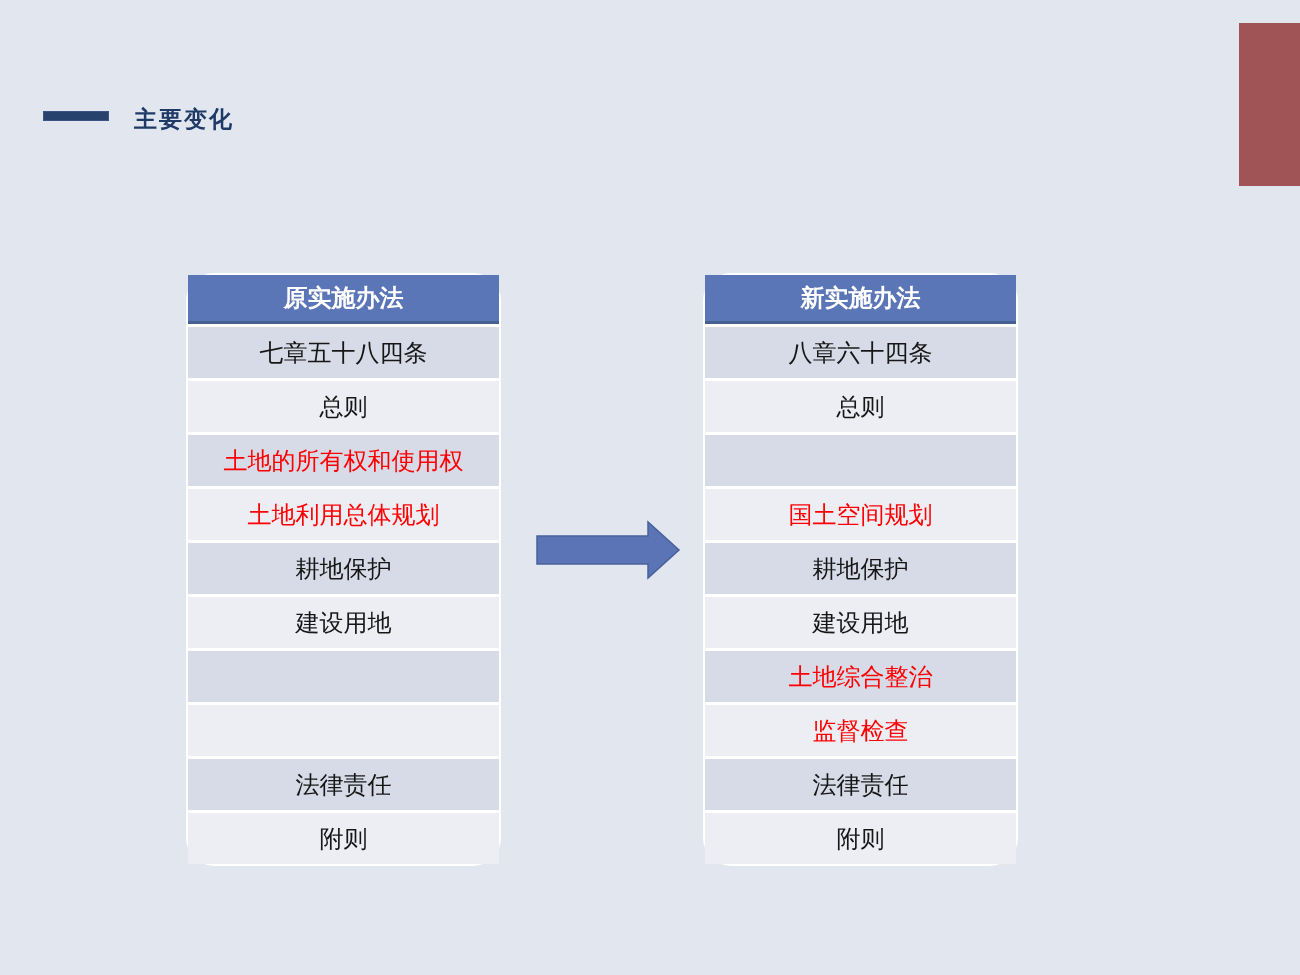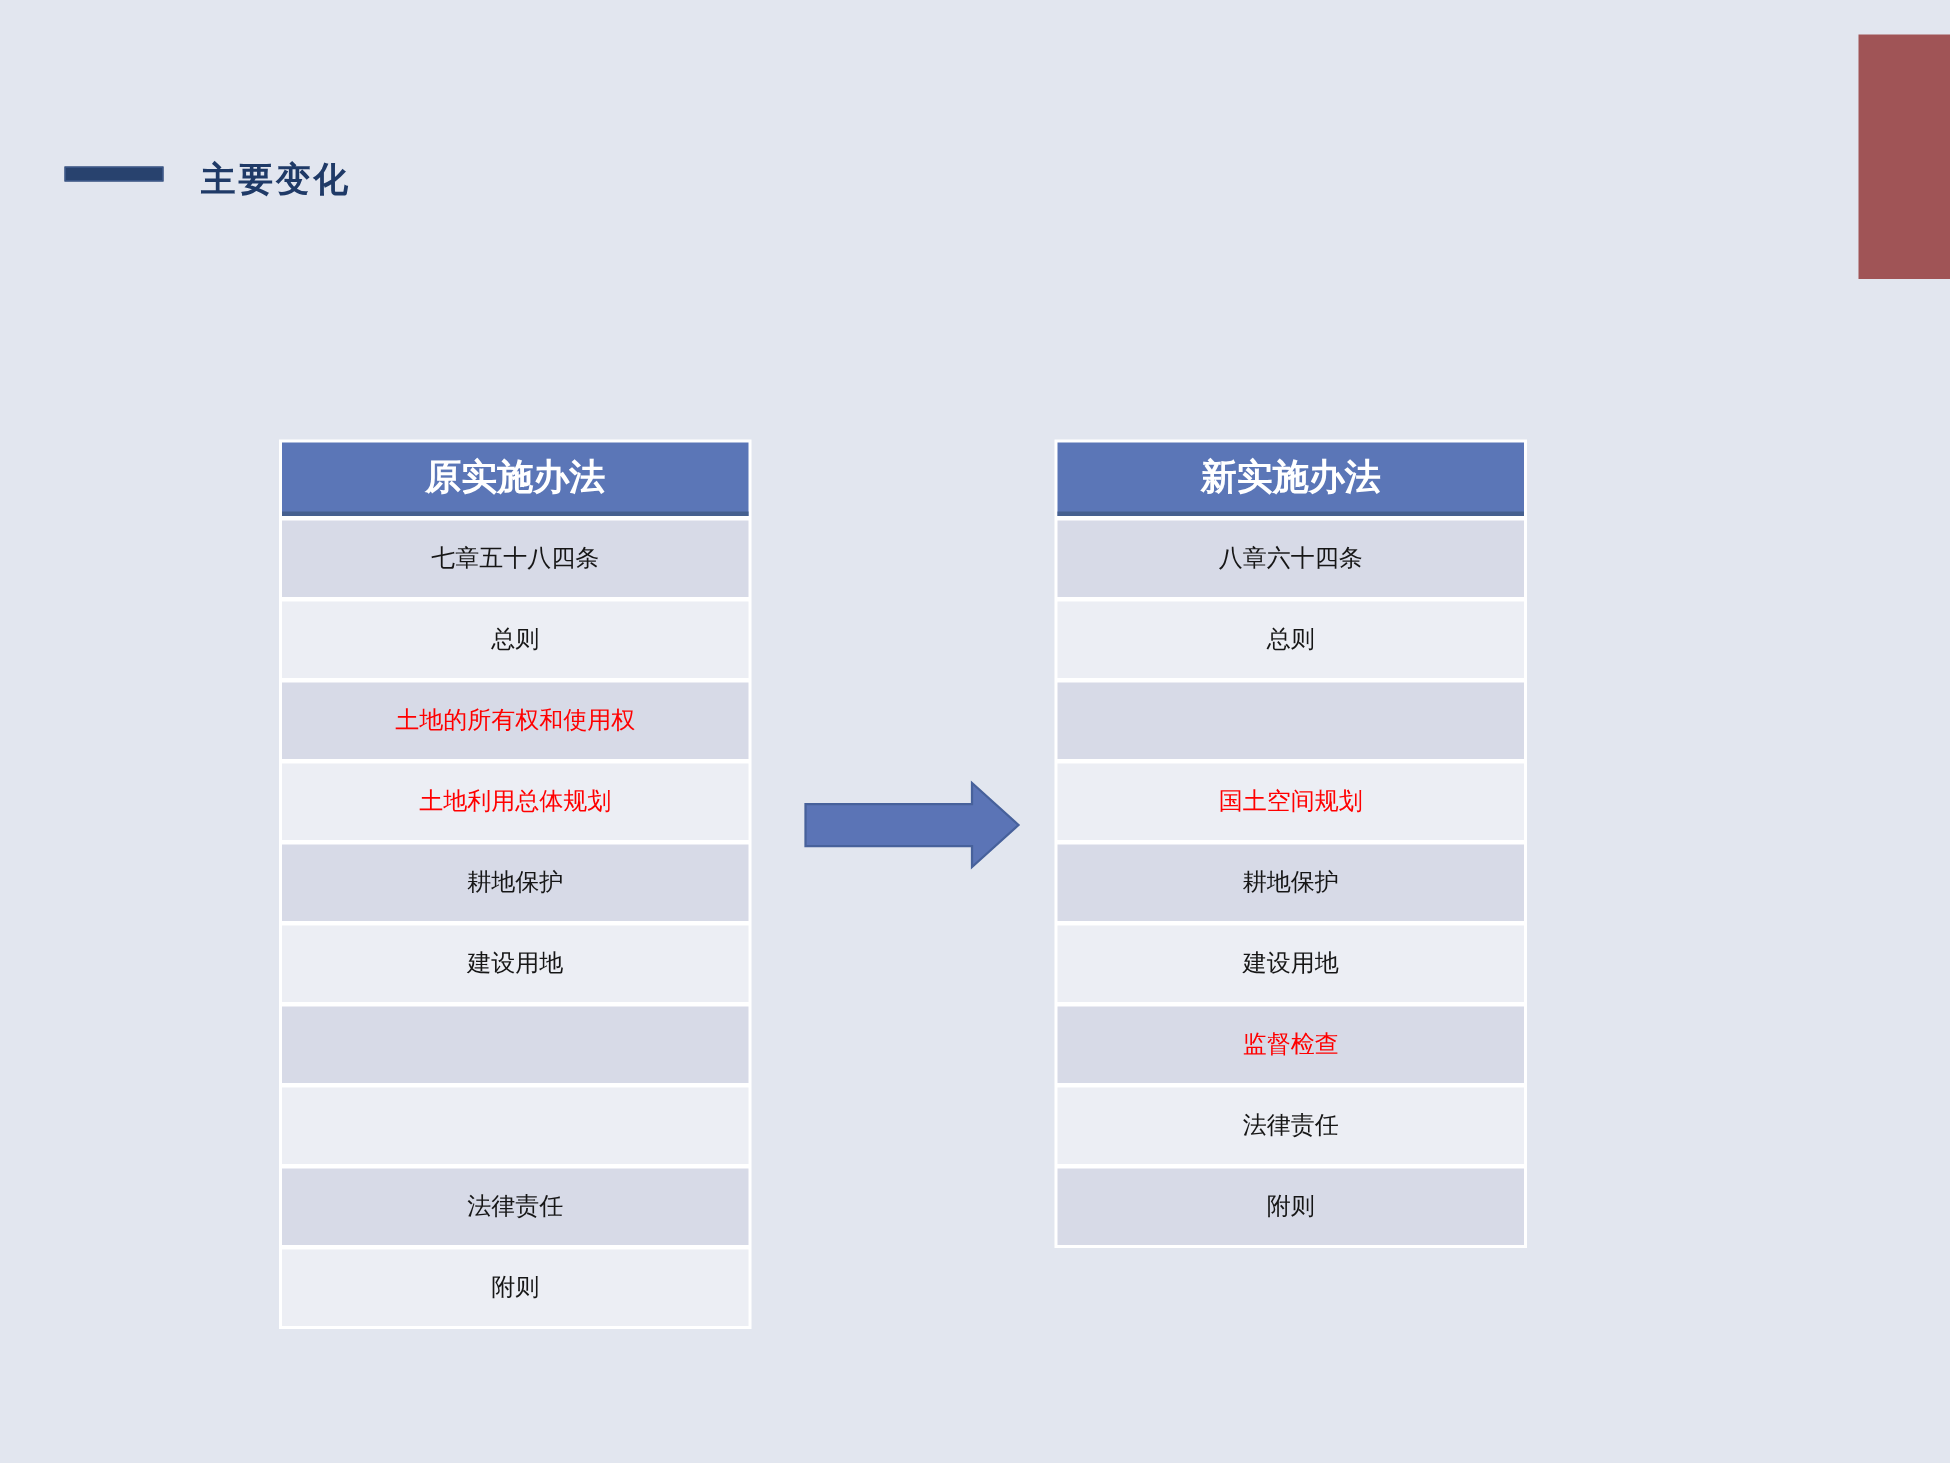--- a/index.html
+++ b/index.html
@@ -27,41 +27,41 @@
     letter-spacing:2px;
   }
   
   .corner-rect{
     position:absolute;left:1239px;top:23px;
     width:61px;height:163px;
     background:#a05456;
   }
   
   .cmp-table{
-    position:absolute;top:293px;
+    position:absolute;top:273px;
     width:315px;
     background:#ffffff;
     padding:2px;
     box-sizing:border-box;
-    display:flex;flex-direction:column;gap:3px;
+    display:flex;flex-direction:column;gap:3px;border-radius:28px;
   }
   .cmp-table.left{left:186px;}
   .cmp-table.right{left:703px;}
   .tbl-header{
     height:46px;
     background:#5b76b7;
     border-bottom:3px solid #46608f;
     color:#ffffff;
     font-weight:bold;
     font-size:24px;
     display:flex;align-items:center;justify-content:center;
   }
   .tbl-row{
     height:51px;
-    font-size:16px;
+    font-size:24px;
     color:#161616;
     display:flex;align-items:center;justify-content:center;
     white-space:nowrap;
   }
   .cmp-table > .tbl-row:nth-child(even){background:#d7dae7;}
   .cmp-table > .tbl-row:nth-child(odd){background:#eceef4;}
   .tbl-row[data-color="red"]{color:#ff0000;text-align:right;}
   
   .arrow-wrap{
     position:absolute;left:536px;top:519px;
@@ -97,16 +97,17 @@
 </div>
 
 <div class="cmp-table right">
   <div class="tbl-header">新实施办法</div>
   <div class="tbl-row" data-color="black">八章六十四条</div>
   <div class="tbl-row" data-color="black">总则</div>
   <div class="tbl-row" data-color="black"></div>
   <div class="tbl-row" data-color="red">国土空间规划</div>
   <div class="tbl-row" data-color="black">耕地保护</div>
   <div class="tbl-row" data-color="black">建设用地</div>
+  <div class="tbl-row" data-color="red">土地综合整治</div>
   <div class="tbl-row" data-color="red">监督检查</div>
   <div class="tbl-row" data-color="black">法律责任</div>
   <div class="tbl-row" data-color="black">附则</div>
 </div>
 
 </body></html>

